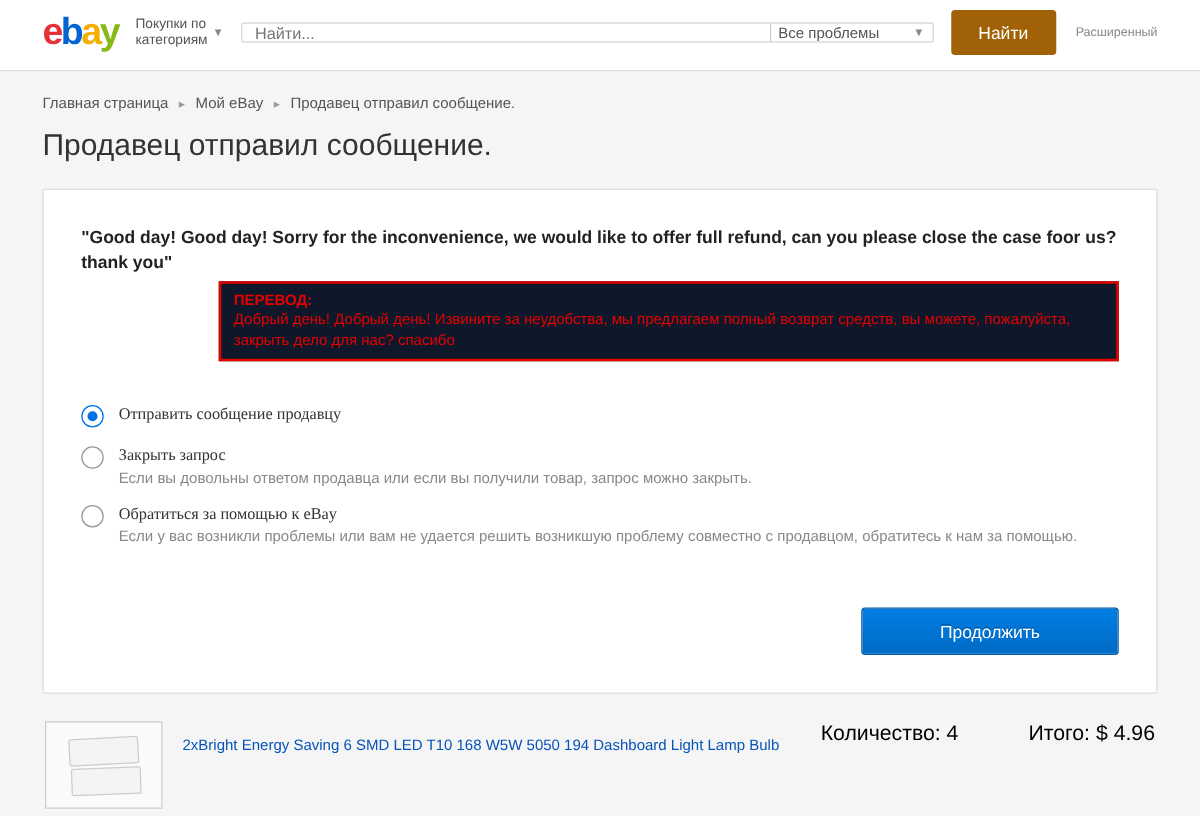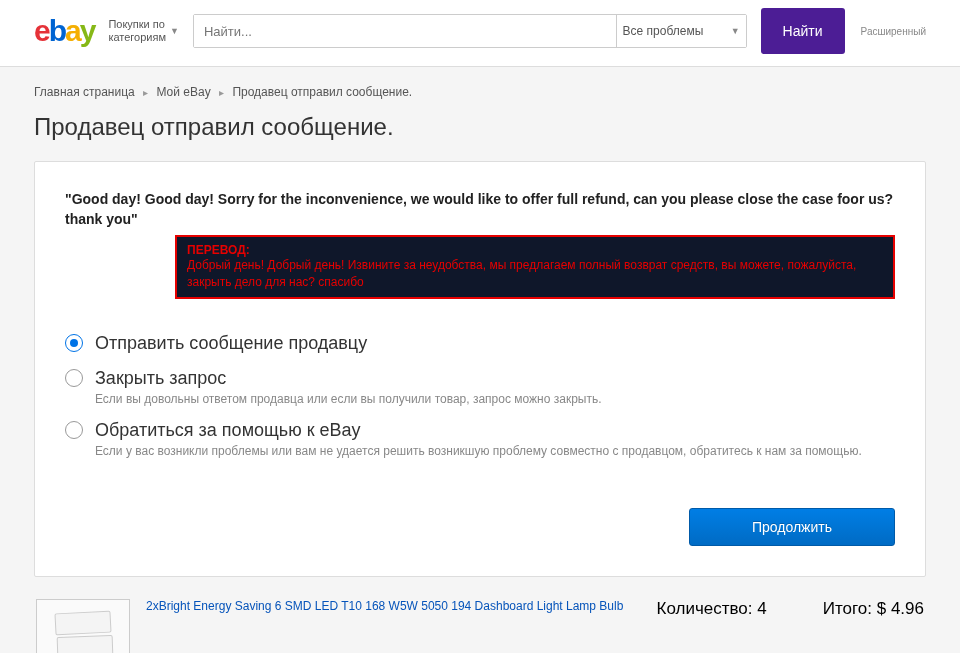--- a/index.html
+++ b/index.html
@@ -5,52 +5,52 @@
   * { box-sizing: border-box; margin: 0; padding: 0; }
   body { font-family: Arial, Helvetica, sans-serif; background: #f5f5f5; font-size: 13px; color: #333; width: 960px; }
   .header { background: #fff; padding: 8px 34px 12px; display: flex; align-items: center; gap: 8px; border-bottom: 1px solid #ddd; }
   .logo { font-weight: bold; font-size: 30px; letter-spacing: -2px; display: flex; align-items: baseline; }
   .logo .e { color: #e53238; }
   .logo .b { color: #0064d2; }
   .logo .a { color: #f5af02; }
   .logo .y { color: #86b817; }
   .shop-by { font-size: 11px; color: #555; line-height: 1.2; margin-left: 6px; cursor: pointer; display: flex; align-items: center; gap: 4px; }
   .shop-by .caret { font-size: 9px; color: #888; }
-  .search-wrap { flex: 1; display: flex; border: 1px solid #ccc; border-radius: 2px; height: 34px; margin-left: 6px; }
+  .search-wrap { flex: 1; display: flex; border: 1px solid #ccc; border-radius: 2px; height: 16px; margin-left: 6px; }
   .search-input { flex: 1; border: none; padding: 0 10px; font-size: 13px; color: #888; outline: none; }
   .search-cat { width: 130px; border: none; border-left: 1px solid #ccc; background: #fff; font-size: 12px; color: #555; padding: 0 6px; cursor: pointer; display: flex; align-items: center; justify-content: space-between; }
   .search-cat .caret { font-size: 9px; color: #888; }
-  .search-btn { background: #4c1d95; color: #fff; border: none; padding: 0 22px; height: 46px; font-size: 14px; border-radius: 3px; cursor: pointer; margin-left: 6px; }
+  .search-btn { background: #a16207; color: #fff; border: none; padding: 0 22px; height: 36px; font-size: 14px; border-radius: 3px; cursor: pointer; margin-left: 6px; }
   .adv-link { font-size: 10px; color: #888; margin-left: 8px; }
   .content { padding: 18px 34px 30px; }
   .breadcrumb { font-size: 12px; color: #555; margin-bottom: 14px; }
   .breadcrumb a { color: #555; text-decoration: none; }
   .breadcrumb .sep { margin: 0 5px; color: #999; font-size: 10px; }
   .page-title { font-size: 24px; font-weight: normal; color: #333; margin-bottom: 20px; }
   .panel { background: #fff; border: 1px solid #ddd; border-radius: 2px; padding: 28px 30px 30px; }
   .msg-quote { font-size: 14px; font-weight: bold; color: #222; line-height: 1.4; margin-bottom: 6px; }
   .trans-box { border: 2px solid #e60000; background: #0f172a; padding: 6px 10px; margin-left: 110px; margin-bottom: 34px; }
   .trans-label { color: #e60000; font-size: 12px; font-weight: bold; }
   .trans-text { color: #e60000; font-size: 12px; line-height: 1.4; }
   .options { margin-bottom: 50px; }
   .option { display: flex; align-items: flex-start; gap: 12px; margin-bottom: 14px; }
   .radio { width: 18px; height: 18px; border: 1px solid #999; border-radius: 50%; flex-shrink: 0; display: flex; align-items: center; justify-content: center; cursor: pointer; margin-top: 1px; }
   .radio.checked { border-color: #0073e6; }
   .radio.checked::after { content: ""; width: 8px; height: 8px; background: #0073e6; border-radius: 50%; }
   .opt-body { flex: 1; }
-  .opt-label { font-size: 18px; color: #333; }
+  .opt-label { font-size: 13px; color: #333; font-family: Liberation Serif, serif; }
   .opt-desc { font-size: 12px; color: #888; margin-top: 3px; }
   .actions { text-align: right; }
   .btn-primary { background: linear-gradient(#007ee5, #006bc4); color: #fff; border: 1px solid #005aa8; padding: 10px 62px; font-size: 14px; border-radius: 3px; cursor: pointer; text-shadow: 0 -1px 0 rgba(0,0,0,.2); }
   .item-row { display: flex; align-items: flex-start; gap: 16px; margin-top: 22px; padding: 0 2px; }
   .thumb { width: 94px; height: 70px; border: 1px solid #ccc; background: #fafafa; display: flex; align-items: center; justify-content: center; position: relative; overflow: hidden; }
   .thumb-led1, .thumb-led2 { position: absolute; width: 56px; height: 22px; background: #f4f4f4; border: 1px solid #ccc; border-radius: 2px; }
   .thumb-led1 { top: 12px; left: 18px; transform: rotate(-3deg); }
   .thumb-led2 { top: 36px; left: 20px; transform: rotate(-2deg); }
-  .item-title { color: #0654ba; font-size: 12px; flex: 1; line-height: 1.3; }
+  .item-title { color: #0654ba; font-size: 12px; flex: 1; line-height: 1.3; margin-top: 12px; }
   .item-qty, .item-total { font-size: 17px; color: #000000; white-space: nowrap; }
   .item-total { margin-left: 40px; }
 </style>
 </head>
 <body>
 
 <div class="header">
   <div class="logo">
     <span class="e">e</span>
       <span class="b">b</span>

